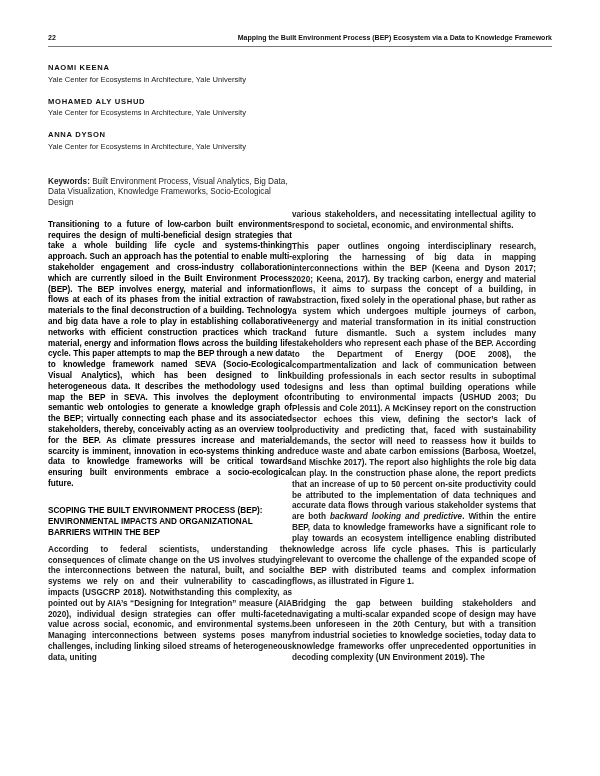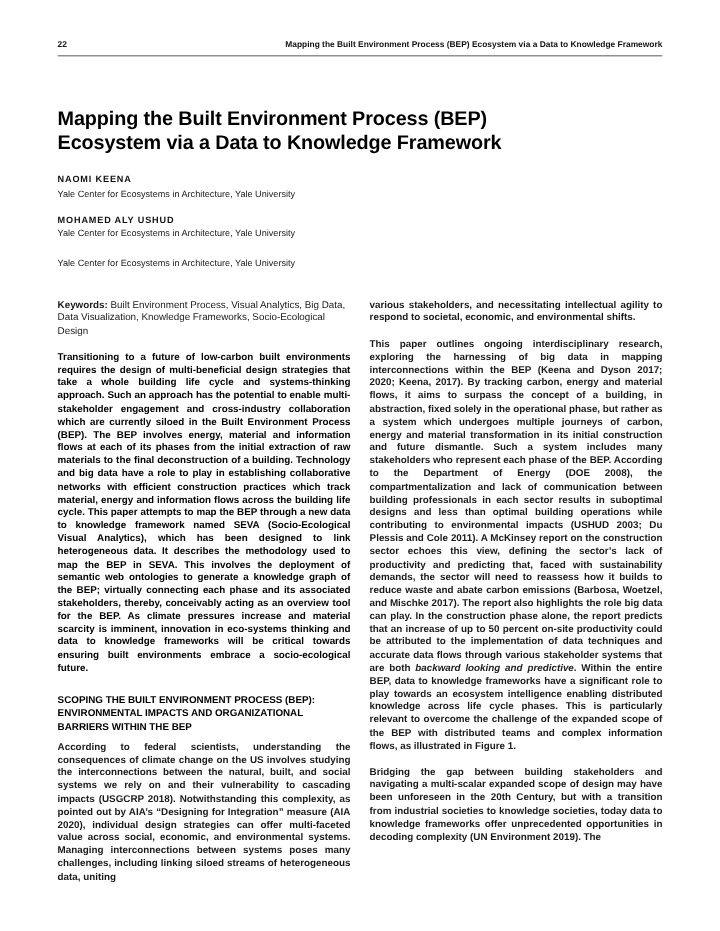--- a/index.html
+++ b/index.html
@@ -21,21 +21,21 @@
     letter-spacing: -0.1px;
   }
   .authors {
     margin-top: 16px;
     display: grid; grid-template-columns: 1fr; column-gap: 16px; row-gap: 13px;
   }
   .author-name { font-size: 7.6px; font-weight: bold; letter-spacing: 0.7px; }
   .author-affiliation { font-size: 7.6px; margin-top: 2.5px; color: #1a1a1a; }
   .columns {
     margin-top: 26px;
-    display: flex; gap: 16px;
+    display: flex; gap: 0; align-items: flex-end;
   }
   .col { width: 244px; font-size: 8.2px; line-height: 10.8px; color: #1a1a1a; hyphens: auto; }
   .keywords { margin-bottom: 11px; text-align: left; }
   .kw-label { font-weight: bold; }
   .abstract { font-weight: bold; text-align: justify; color: #000; margin-bottom: 15px; }
   .body-para { text-align: justify; margin-bottom: 11px; font-weight: bold; }
   .section-heading {
     font-size: 8.2px; line-height: 11px; font-weight: bold; color: #000;
     margin-top: 13px; margin-bottom: 7px; text-align: left;
   }
@@ -44,35 +44,32 @@
 </head>
 <body>
 
 <div class="page">
 
   <header class="page-header">
     <span class="page-number">22</span>
     <span class="running-title">Mapping the Built Environment Process (BEP) Ecosystem via a Data to Knowledge Framework</span>
   </header>
 
-  <h1 class="paper-title">
-    <span>Mapping the Built Environment Process (BEP)</span><br>
-    <span>Ecosystem via a Data to Knowledge Framework</span>
-  </h1>
 
   <div class="authors">
     <div class="author">
       <div class="author-name">NAOMI KEENA</div>
       <div class="author-affiliation">Yale Center for Ecosystems in Architecture, Yale University</div>
     </div>
     <div class="author">
       <div class="author-name">MOHAMED ALY USHUD</div>
       <div class="author-affiliation">Yale Center for Ecosystems in Architecture, Yale University</div>
     </div>
     <div class="author">
+      <div class="author-name">ANNA DYSON</div>
       <div class="author-affiliation">Yale Center for Ecosystems in Architecture, Yale University</div>
     </div>
   </div>
 
   <div class="columns">
 
     <div class="col col-left">
       <p class="keywords"><strong class="kw-label">Keywords:</strong><span> Built Environment Process, Visual Analytics, Big Data, Data Visualization, Knowledge Frameworks, Socio-Ecological Design</span></p>
 
       <p class="abstract">Transitioning to a future of low-carbon built environments requires the design of multi-beneficial design strategies that take a whole building life cycle and systems-thinking approach. Such an approach has the potential to enable multi-stakeholder engagement and cross-industry collaboration which are currently siloed in the Built Environment Process (BEP). The BEP involves energy, material and information flows at each of its phases from the initial extraction of raw materials to the final deconstruction of a building. Technology and big data have a role to play in establishing collaborative networks with efficient construction practices which track material, energy and information flows across the building life cycle. This paper attempts to map the BEP through a new data to knowledge framework named SEVA (Socio-Ecological Visual Analytics), which has been designed to link heterogeneous data. It describes the methodology used to map the BEP in SEVA. This involves the deployment of semantic web ontologies to generate a knowledge graph of the BEP; virtually connecting each phase and its associated stakeholders, thereby, conceivably acting as an overview tool for the BEP. As climate pressures increase and material scarcity is imminent, innovation in eco-systems thinking and data to knowledge frameworks will be critical towards ensuring built environments embrace a socio-ecological future.</p>

